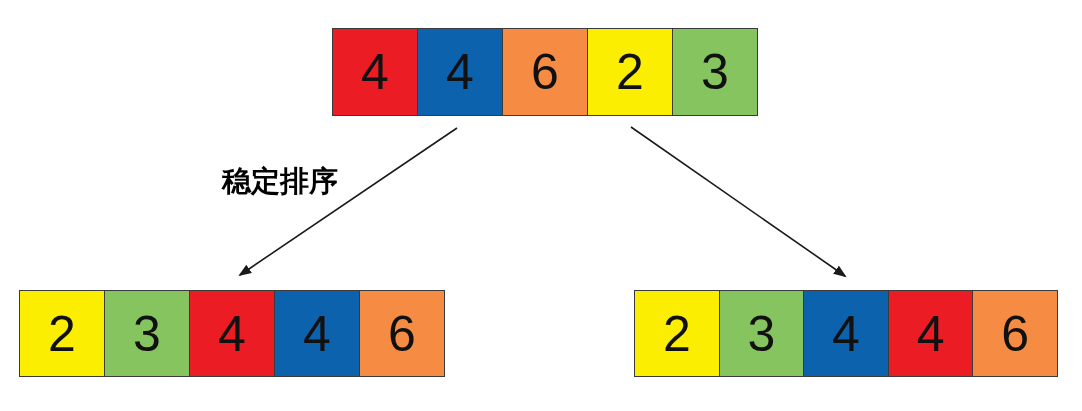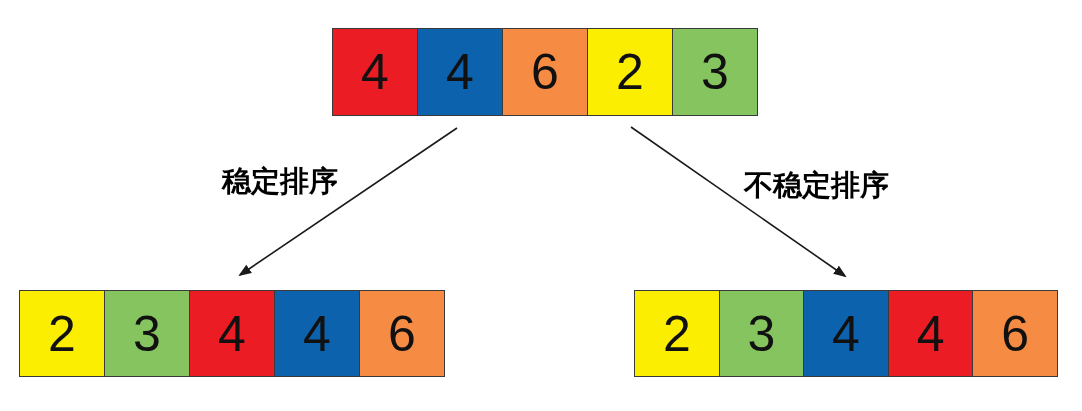--- a/index.html
+++ b/index.html
@@ -71,21 +71,20 @@
       <marker id="arrowhead" markerWidth="14" markerHeight="12" refX="11" refY="5" orient="auto" markerUnits="userSpaceOnUse">
         <path d="M0,0 L13,5 L0,10 z" fill="#1a1a1a"></path>
       </marker>
     </defs>
     <line x1="457" y1="128" x2="240" y2="275" stroke="#1a1a1a" stroke-width="1.6" marker-end="url(#arrowhead)"></line>
     <line x1="631" y1="127" x2="845" y2="276" stroke="#1a1a1a" stroke-width="1.6" marker-end="url(#arrowhead)"></line>
   </svg>
 
   <div class="branch-label" id="stable-label">稳定排序</div>
 
-  <div class="branch-label" id="unstable-label">不稳定排序</div>
 
   <div class="array-row" id="stable-array">
       <div class="cell" style="background: rgb(252, 238, 0); border-color: rgb(58, 58, 58); color: rgb(17, 17, 17);">2</div>
       <div class="cell" style="background: rgb(133, 196, 95); border-color: rgb(58, 58, 58); color: rgb(17, 17, 17);">3</div>
       <div class="cell" style="background: rgb(236, 28, 36); border-color: rgb(58, 58, 58); color: rgb(17, 17, 17);">4</div>
       <div class="cell" style="background: rgb(13, 98, 173); border-color: rgb(58, 58, 58); color: rgb(17, 17, 17);">4</div>
       <div class="cell" style="background: rgb(246, 140, 68); border-color: rgb(58, 58, 58); color: rgb(17, 17, 17);">6</div>
     </div>
 
   <div class="array-row" id="unstable-array">

